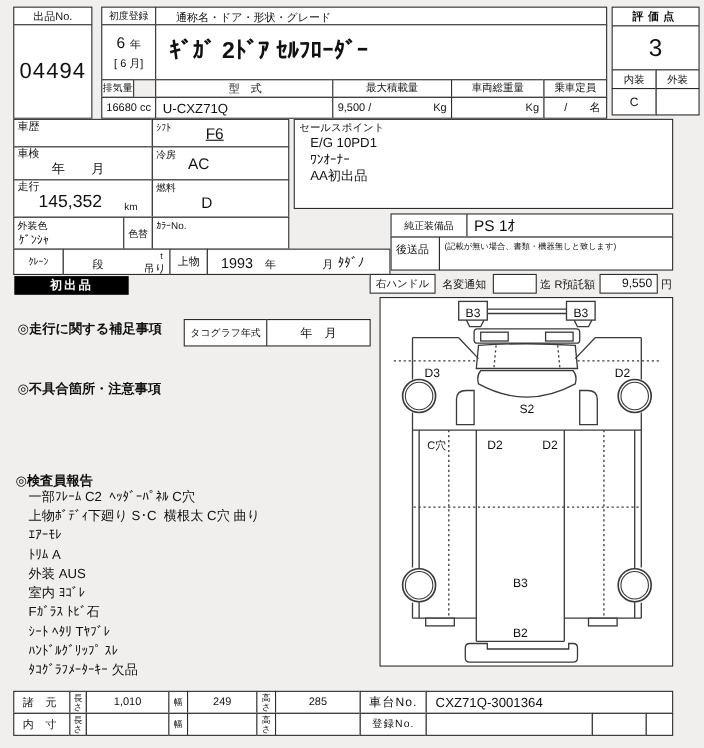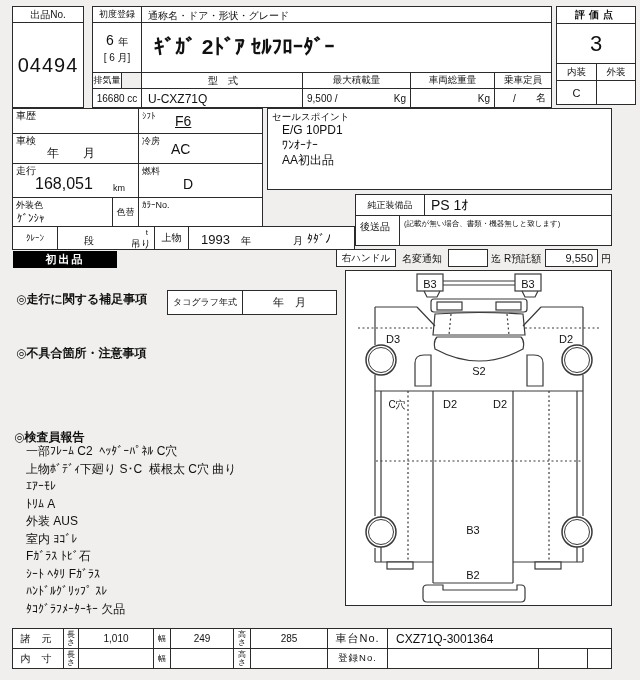--- a/index.html
+++ b/index.html
@@ -24,21 +24,21 @@
 
   <div class="b c" style="left:92px;top:6px;width:50px;height:17px;font-size:9px;">初度登録</div>
   <div class="b" style="left:92px;top:22px;width:50px;height:51px;text-align:center;">
     <div style="margin-top:8px;">
       <span style="font-size:14px;">6</span>
       <span style="font-size:10px;">年</span>
     </div>
     <div style="font-size:10px;margin-top:2px;">[ 6 月]</div>
   </div>
 
-  <div class="b" style="left:141px;top:6px;width:411px;height:17px;font-size:10px;padding:2px 0 0 6px;">通称名・ドア・形状・グレード</div>
+  <div class="b" style="left:141px;top:6px;width:411px;height:17px;font-size:10px;padding:2px 0 0 18px;">通称名・ドア・形状・グレード</div>
   <div class="b" style="left:141px;top:22px;width:411px;height:51px;font-size:21px;font-weight:bold;padding:12px 0 0 12px;white-space:nowrap;">ｷﾞｶﾞ 2ﾄﾞｱ ｾﾙﾌﾛｰﾀﾞｰ</div>
 
   <div class="b c" style="left:92px;top:72px;width:30px;height:17px;font-size:9px;">排気量</div>
   <div class="b c" style="left:92px;top:88px;width:50px;height:20px;font-size:10px;">16680 cc</div>
 
   <div class="b c" style="left:141px;top:72px;width:164px;height:17px;font-size:10px;">型　式</div>
   <div class="b" style="left:141px;top:88px;width:162px;height:20px;font-size:12px;padding:3px 0 0 6px;">U-CXZ71Q</div>
 
   <div class="b c" style="left:302px;top:72px;width:109px;height:17px;font-size:9.5px;">最大積載量</div>
   <div class="b" style="left:302px;top:88px;width:109px;height:20px;font-size:10px;display:flex;align-items:center;justify-content:space-between;padding:0 4px;">
@@ -62,35 +62,35 @@
   <div class="b c" style="left:556px;top:63px;width:41px;height:18px;font-size:9.5px;">内装</div>
   <div class="b c" style="left:596px;top:63px;width:40px;height:18px;font-size:9.5px;">外装</div>
   <div class="b c" style="left:556px;top:80px;width:41px;height:25px;font-size:11px;">C</div>
   <div class="b c" style="left:596px;top:80px;width:40px;height:25px;font-size:11px;"></div>
 
   <div class="b" style="left:12px;top:108px;width:127px;height:26px;">
     <span class="t lbl" style="left:3px;top:2px;font-size:10px;">車歴</span>
   </div>
   <div class="b" style="left:138px;top:108px;width:125px;height:26px;">
     <span class="t lbl" style="left:3px;top:2px;">ｼﾌﾄ</span>
-    <span class="t" style="left:36px;top:4px;font-size:14px;text-decoration:underline;">F6</span>
+    <span class="t" style="left:48px;top:4px;font-size:14px;text-decoration:underline;">F6</span>
   </div>
 
   <div class="b" style="left:12px;top:133px;width:127px;height:31px;">
     <span class="t lbl" style="left:3px;top:2px;font-size:10px;">車検</span>
     <span class="t" style="left:34px;top:11px;font-size:12px;">年　　月</span>
   </div>
   <div class="b" style="left:138px;top:133px;width:125px;height:31px;">
     <span class="t lbl" style="left:3px;top:2px;">冷房</span>
     <span class="t" style="left:32px;top:7px;font-size:14px;">AC</span>
   </div>
 
   <div class="b" style="left:12px;top:163px;width:127px;height:35px;">
     <span class="t lbl" style="left:3px;top:2px;font-size:10px;">走行</span>
-    <span class="t" style="left:22px;top:11px;font-size:16px;">168,051</span>
+    <span class="t" style="left:22px;top:11px;font-size:16px;">145,352</span>
     <span class="t" style="left:100px;top:19px;font-size:9px;">km</span>
   </div>
   <div class="b" style="left:138px;top:163px;width:125px;height:35px;">
     <span class="t lbl" style="left:3px;top:2px;">燃料</span>
     <span class="t" style="left:44px;top:12px;font-size:14px;">D</span>
   </div>
 
   <div class="b" style="left:12px;top:197px;width:101px;height:30px;">
     <span class="t lbl" style="left:3px;top:2px;">外装色</span>
     <span class="t" style="left:4px;top:14px;font-size:11px;">ｹﾞﾝｼｬ</span>
@@ -147,21 +147,21 @@
 
   <div class="t" style="left:14px;top:429px;font-size:12px;font-weight:bold;">◎検査員報告</div>
   <div class="t" style="left:26px;top:443px;width:315px;">
     <div class="insp-line">一部ﾌﾚｰﾑ C2  ﾍｯﾀﾞｰﾊﾟﾈﾙ C穴</div>
     <div class="insp-line">上物ﾎﾞﾃﾞｨ下廻り S･C  横根太 C穴 曲り</div>
     <div class="insp-line">ｴｱｰﾓﾚ</div>
     <div class="insp-line">ﾄﾘﾑ A</div>
     <div class="insp-line">外装 AUS</div>
     <div class="insp-line">室内 ﾖｺﾞﾚ</div>
     <div class="insp-line">Fｶﾞﾗｽ ﾄﾋﾞ石</div>
-    <div class="insp-line">ｼｰﾄ ﾍﾀﾘ Fｶﾞﾗｽ</div>
+    <div class="insp-line">ｼｰﾄ ﾍﾀﾘ Tﾔﾌﾞﾚ</div>
     <div class="insp-line">ﾊﾝﾄﾞﾙｸﾞﾘｯﾌﾟ ｽﾚ</div>
     <div class="insp-line">ﾀｺｸﾞﾗﾌﾒｰﾀｰｷｰ 欠品</div>
   </div>
 
   <div class="b" style="left:345px;top:270px;width:267px;height:336px;">
     <svg width="265" height="334" viewBox="0 0 265 334">
       <g stroke="#3a3a3a" fill="none" stroke-width="1.2">
 
         <path d="M97,10 H169 M97,14 H169"></path>
         <rect x="71" y="3" width="26" height="17" fill="#fff"></rect>

